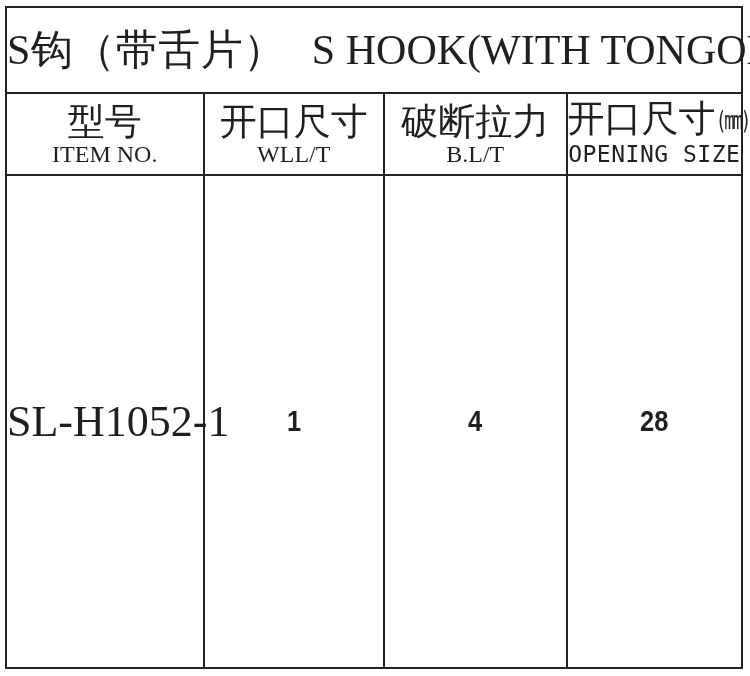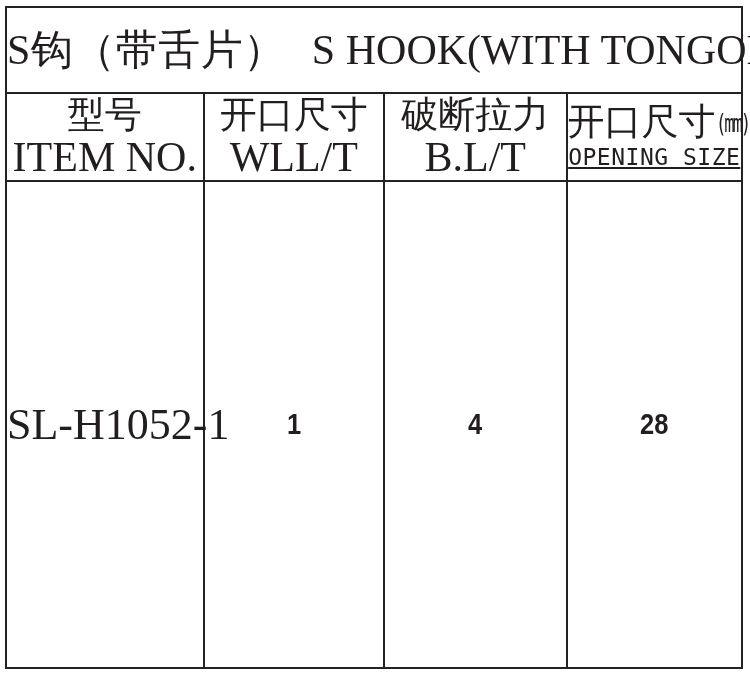--- a/index.html
+++ b/index.html
@@ -50,30 +50,29 @@
   .t-cn { margin-right: 26px; }
   .t-en { letter-spacing: 0px; }
 
   tr.header-row th { height: 80px; line-height: 1; }
   .h-cn {
     font-size: 37px;
     line-height: 1.12;
     white-space: nowrap;
   }
   .h-en {
-    font-size: 42px;
+    font-size: 24px;
     line-height: 1.05;
     white-space: nowrap;
   }
   .h-en.mono {
     font-family: "DejaVu Sans Mono", "Liberation Mono", monospace;
     font-size: 23px;
     letter-spacing: 0.5px;
     line-height: 1.3;
-    text-decoration: underline;
   }
   .unit {
     display: inline-block;
     font-family: "DejaVu Sans Mono", "Liberation Mono", monospace;
     font-size: 24px;
     letter-spacing: -3px;
     transform: scaleX(0.72);
     transform-origin: left center;
     vertical-align: 2px;
   }

